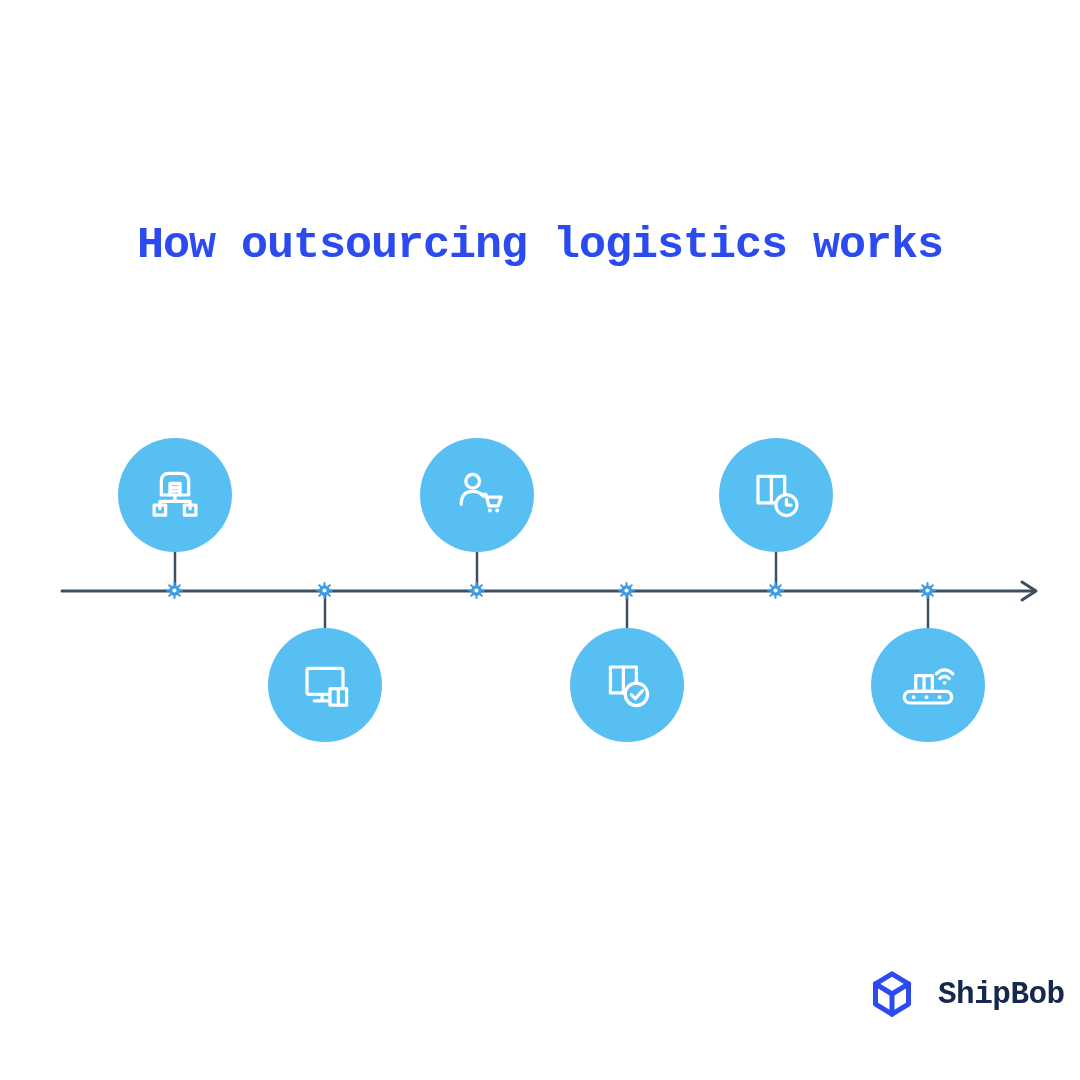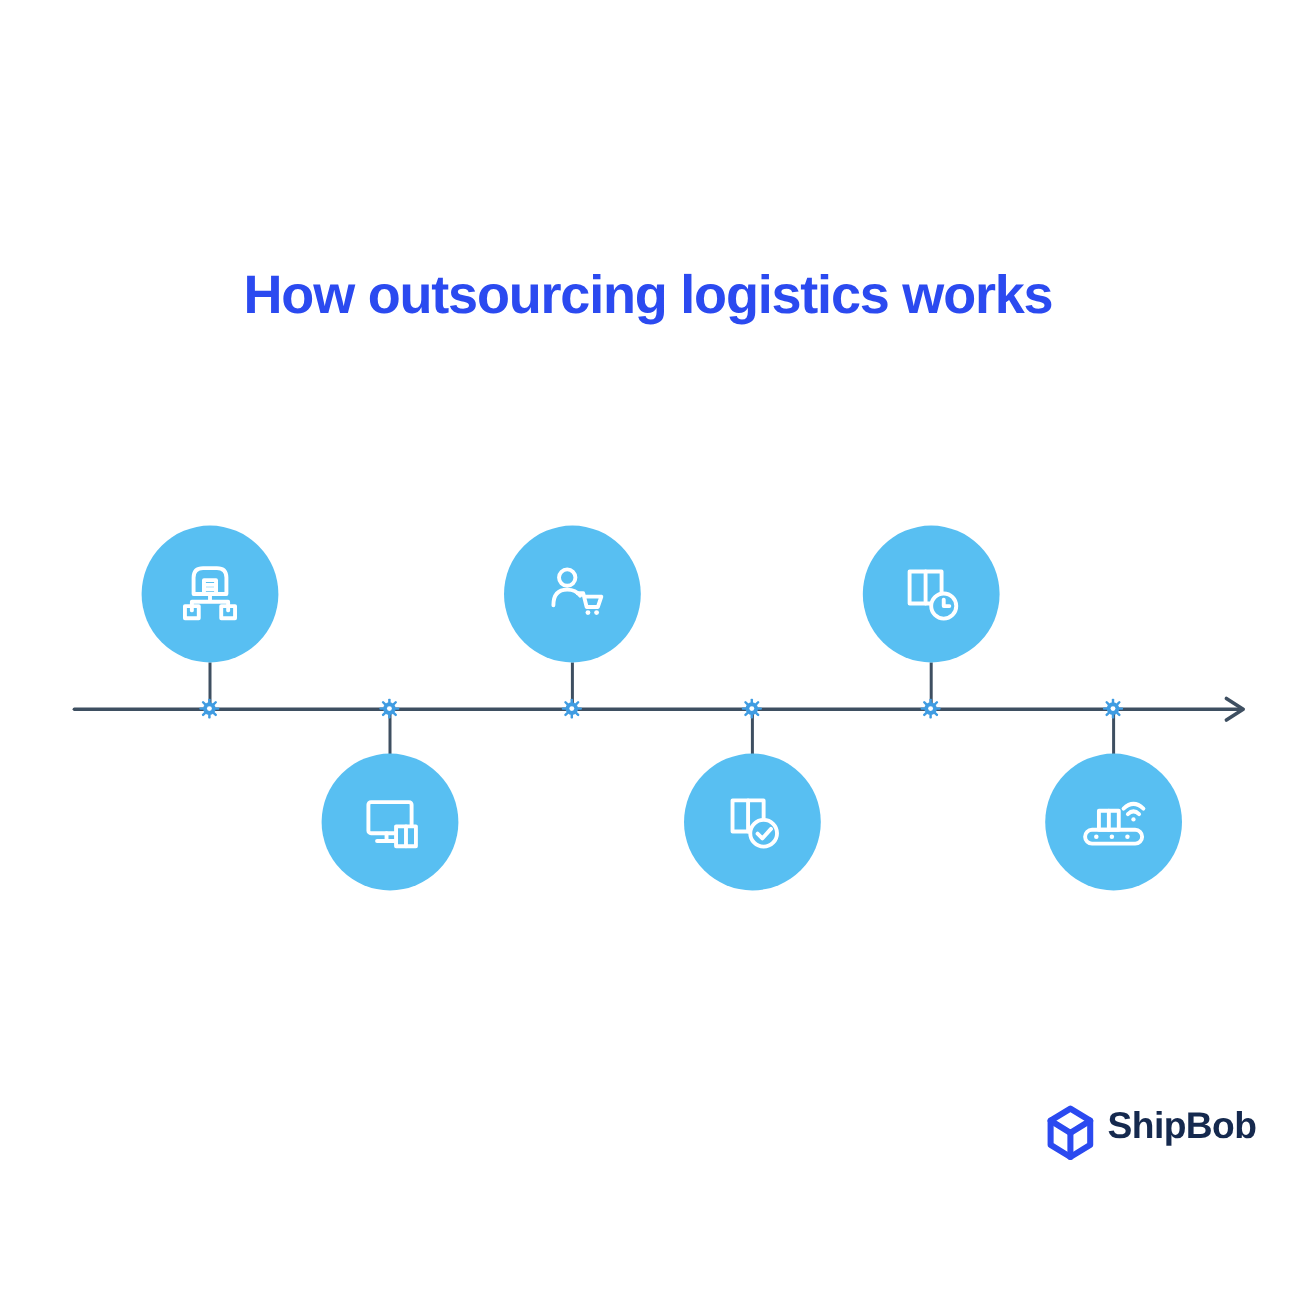--- a/index.html
+++ b/index.html
@@ -8,38 +8,38 @@
     --timeline:#3e4f61;
     --marker-blue:#3f9ce2;
     --logo-navy:#15294e;
     --logo-blue:#2b4af0;
     --background:#ffffff;
   }
   html,body{margin:0;padding:0;}
   .canvas{
     position:relative;width:1080px;height:1080px;
     background:var(--background);overflow:hidden;
-    font-family:Liberation Sans, sans-serif;
+    font-family:Liberation Mono, monospace;
   }
   .title{
     position:absolute;top:220px;left:0;width:100%;margin:0;
     text-align:center;font-size:45px;font-weight:800;
     letter-spacing:-1px;color:var(--title-blue);
   }
   .timeline-svg{position:absolute;left:0;top:0;width:1080px;height:1080px;pointer-events:none;}
   .node-circle{
     position:absolute;width:114px;height:114px;border-radius:50%;
     background:var(--circle-blue);
     display:flex;align-items:center;justify-content:center;
   }
   .node-circle svg{width:72px;height:72px;}
   .icon-stroke{fill:none;stroke:#ffffff;stroke-width:4.5;stroke-linecap:round;stroke-linejoin:round;}
   .icon-fillbg{stroke:#ffffff;stroke-width:4.5;stroke-linecap:round;stroke-linejoin:round;fill:var(--circle-blue);}
   .marker{position:absolute;width:17px;height:17px;}
-  .logo{position:absolute;left:870px;top:920px;display:flex;align-items:flex-start;gap:9px;}
+  .logo{position:absolute;left:870px;top:970px;display:flex;align-items:center;gap:24px;}
   .logo-text{font-size:31px;font-weight:800;color:var(--logo-navy);letter-spacing:-0.5px;}
 </style>
 </head>
 <body>
 
 <div class="canvas">
 
   <h1 class="title">How outsourcing logistics works</h1>
 
   <svg class="timeline-svg" viewBox="0 0 1080 1080">

